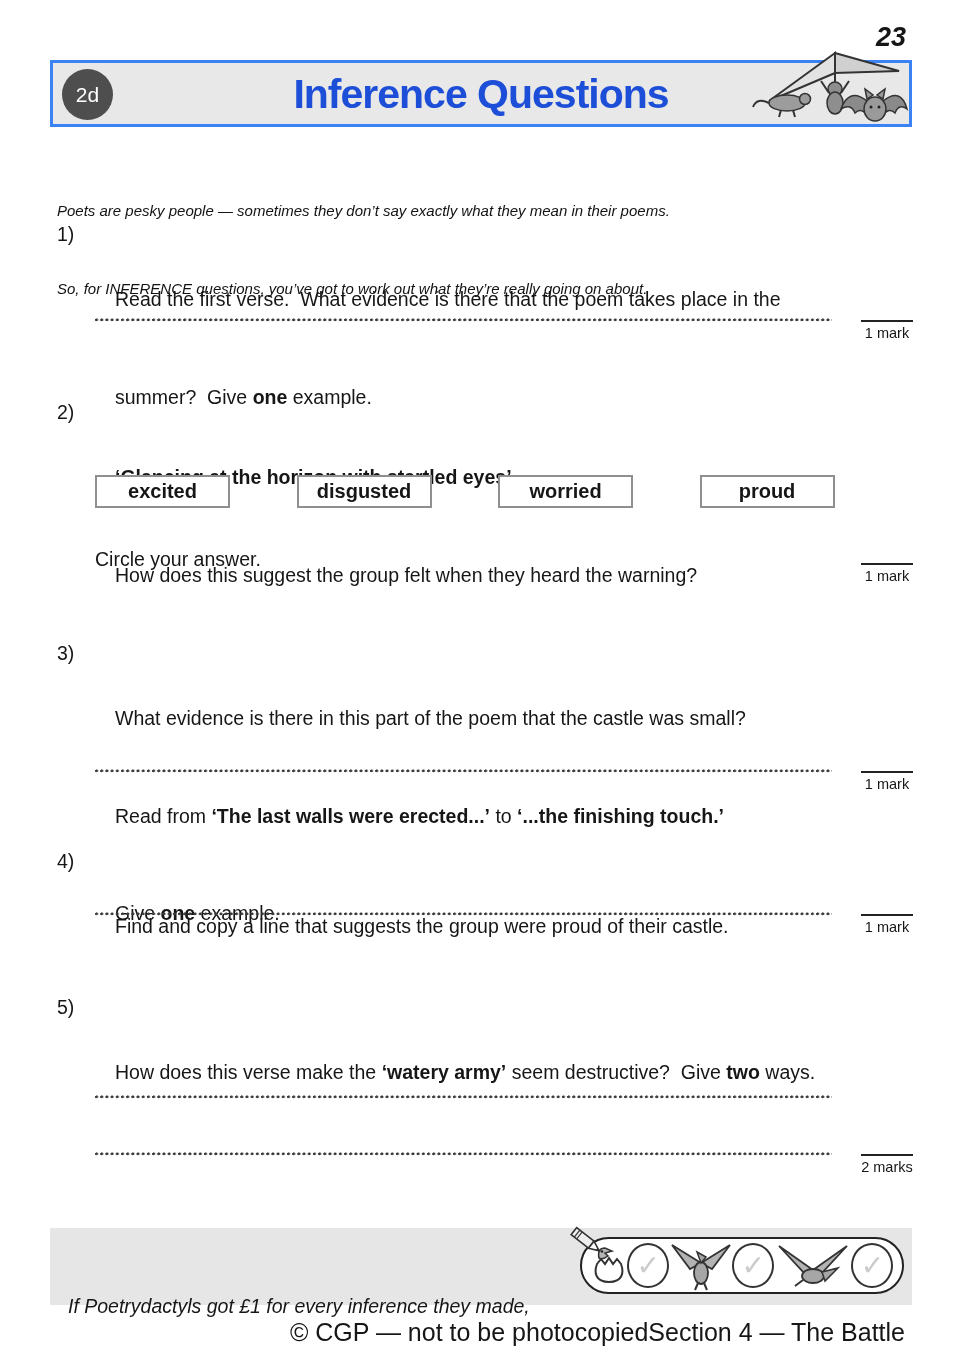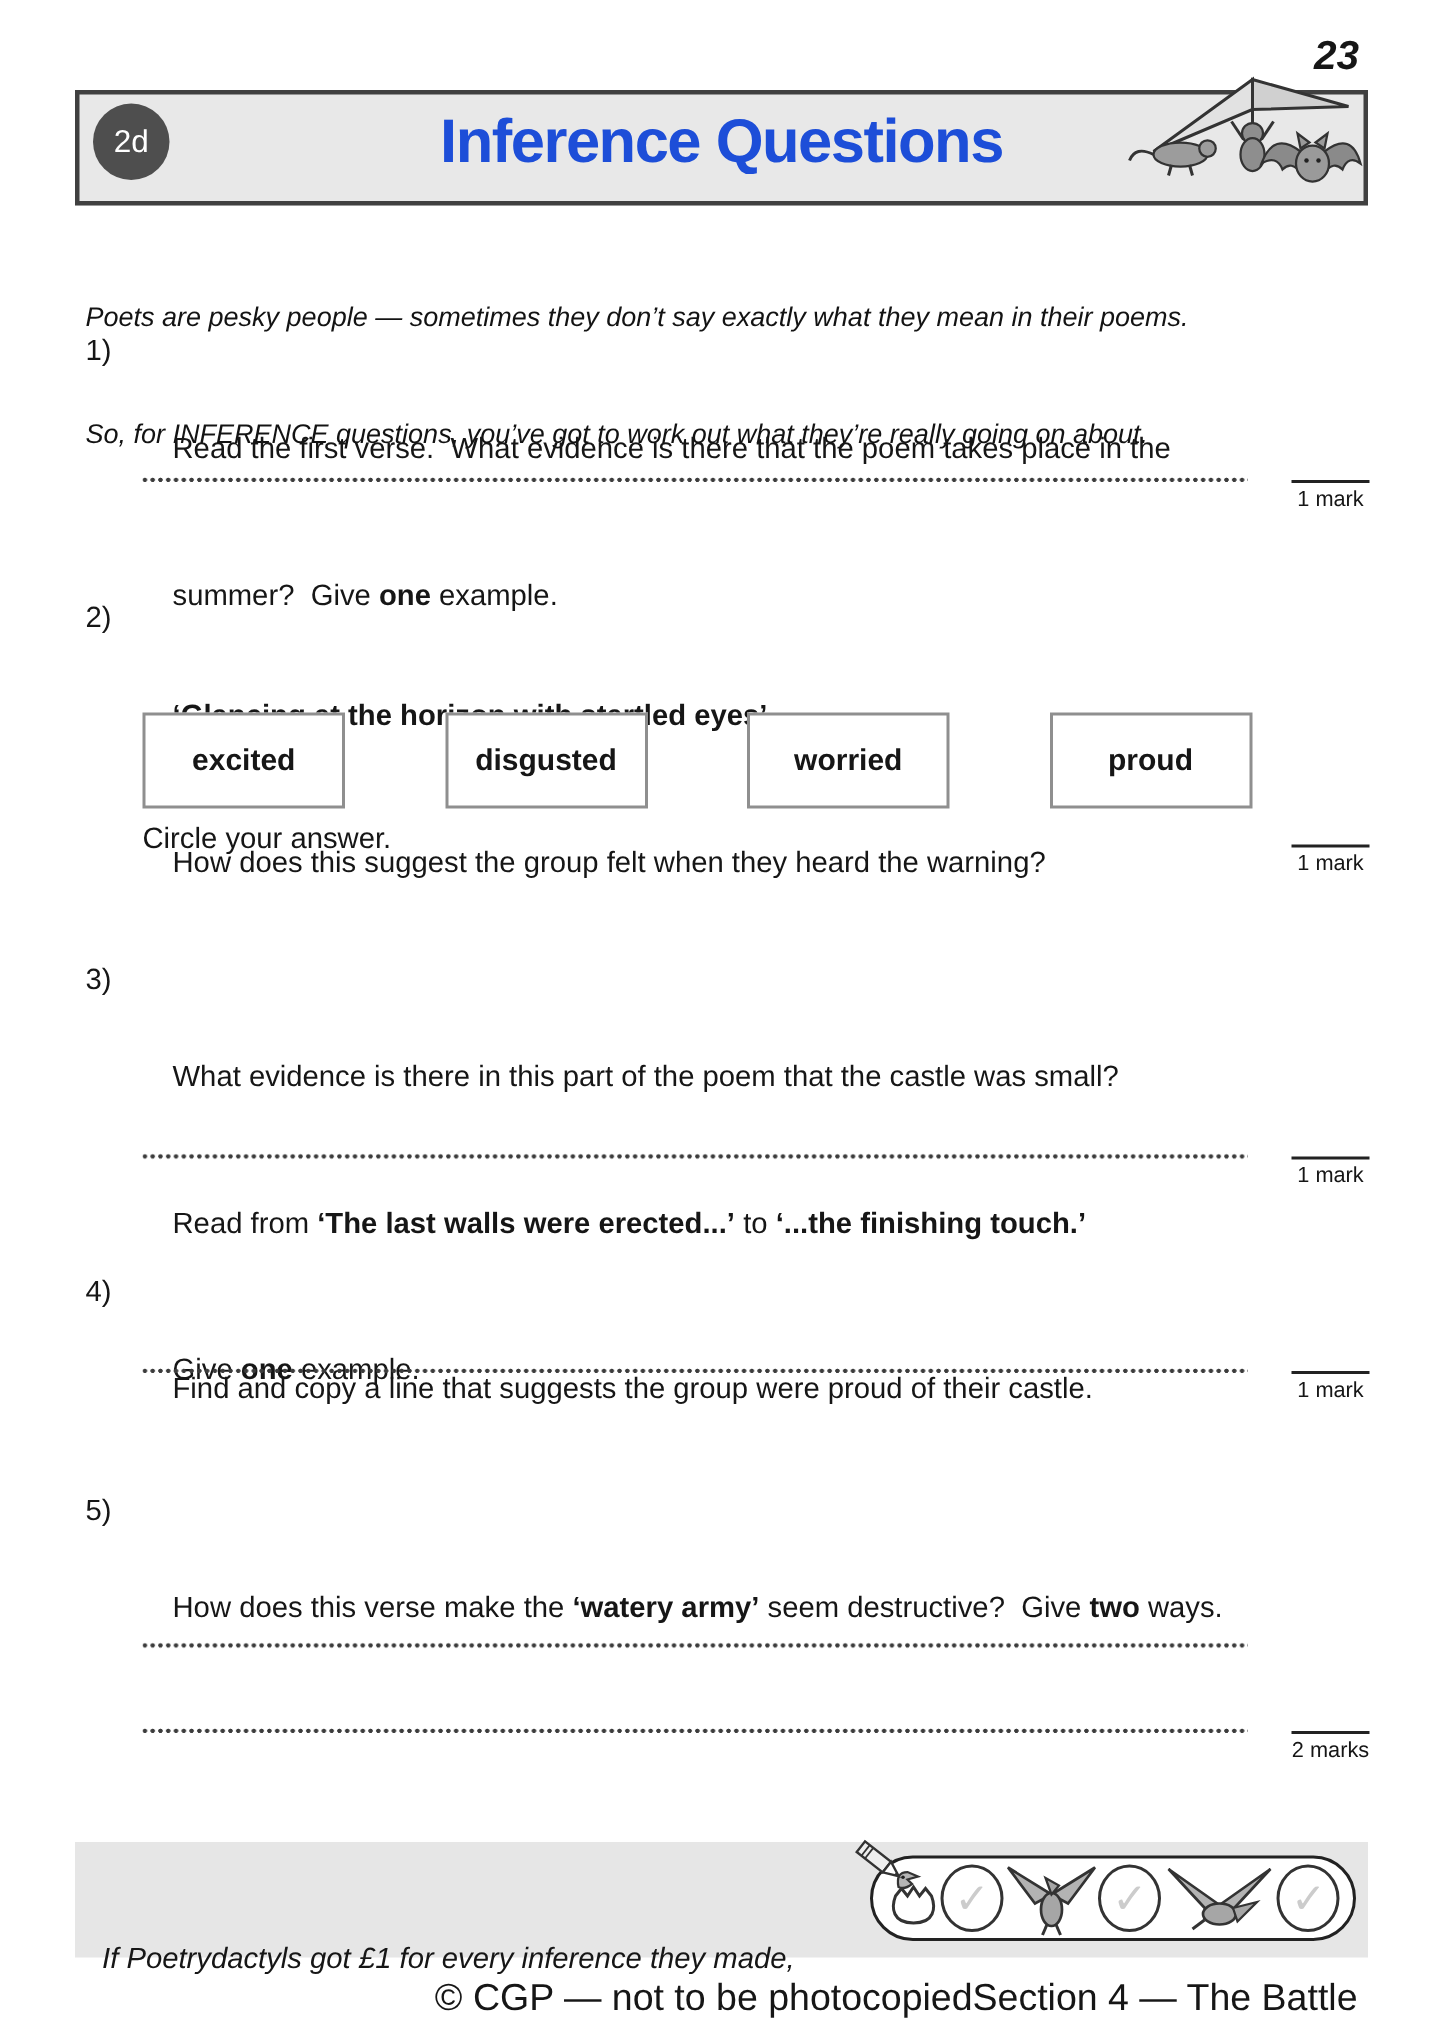--- a/index.html
+++ b/index.html
@@ -11,38 +11,38 @@
   }
   .page { position: relative; width: 961px; height: 1360px; overflow: hidden; background: #fff; }
 
   .page-number {
     position: absolute; top: 22px; right: 55px;
     font-size: 27px; font-style: italic; font-weight: bold;
   }
 
   
   .header-bar {
-    position: absolute; left: 50px; top: 60px; width: 862px; height: 77px;
-    background: #e8e8e8; border: 3px solid #404040;
+    position: absolute; left: 50px; top: 60px; width: 862px; height: 67px;
+    background: #e8e8e8; border: 3px solid #3b82f6;
   }
   .badge {
     position: absolute; left: 9px; top: 6px; width: 51px; height: 51px;
     border-radius: 50%; background: #4e4e4e; color: #fff;
     font-size: 21px; display: flex; align-items: center; justify-content: center;
   }
   .title {
     position: absolute; left: 0; right: 0; top: 8px; text-align: center;
     font-size: 41px; font-weight: bold; letter-spacing: -1px; color: #1d4ed8;
   }
   .creatures { position: absolute; right: 0; top: -18px; }
 
   
   .intro {
     position: absolute; left: 57px; top: 146px;
-    font-size: 18px; font-style: italic; line-height: 26px;
+    font-size: 15px; font-style: italic; line-height: 26px;
     white-space: pre-wrap; color: #131313;
   }
 
   
   .q { position: absolute; left: 57px; font-size: 19.5px; line-height: 32.5px; }
   .qnum { position: absolute; left: 0; top: 0; }
   .qbody { margin-left: 58px; white-space: pre-wrap; }
   .qline b { font-weight: bold; }
   .bold-line { font-weight: bold; }
 
@@ -51,21 +51,21 @@
     background-image: radial-gradient(circle at 1.6px 1.9px, #3c3c3c 1.25px, transparent 1.7px);
     background-size: 5.2px 4px; background-repeat: repeat-x;
   }
 
   .marks { position: absolute; left: 860px; width: 54px; text-align: center; }
   .marks-line { border-top: 2.5px solid #222; width: 52px; margin: 0 auto 3px; }
   .marks-label { font-size: 14.5px; }
 
   .options-row { position: absolute; left: 95px; top: 475px; display: flex; gap: 66.5px; }
   .option-box {
-    width: 135px; height: 64px; border: 2px solid #8f8f8f; background: #fff;
+    width: 135px; height: 33px; border: 2px solid #8f8f8f; background: #fff;
     display: flex; align-items: center; justify-content: center;
     font-weight: bold; font-size: 20px;
   }
   .instruction { position: absolute; left: 95px; top: 548px; font-size: 19.5px; }
 
   
   .footer-box { position: absolute; left: 50px; top: 1228px; width: 862px; height: 77px; background: #e6e6e6; }
   .footer-text {
     position: absolute; left: 18px; top: 11px;
     font-style: italic; font-size: 19.5px; line-height: 27px; white-space: pre-wrap;

